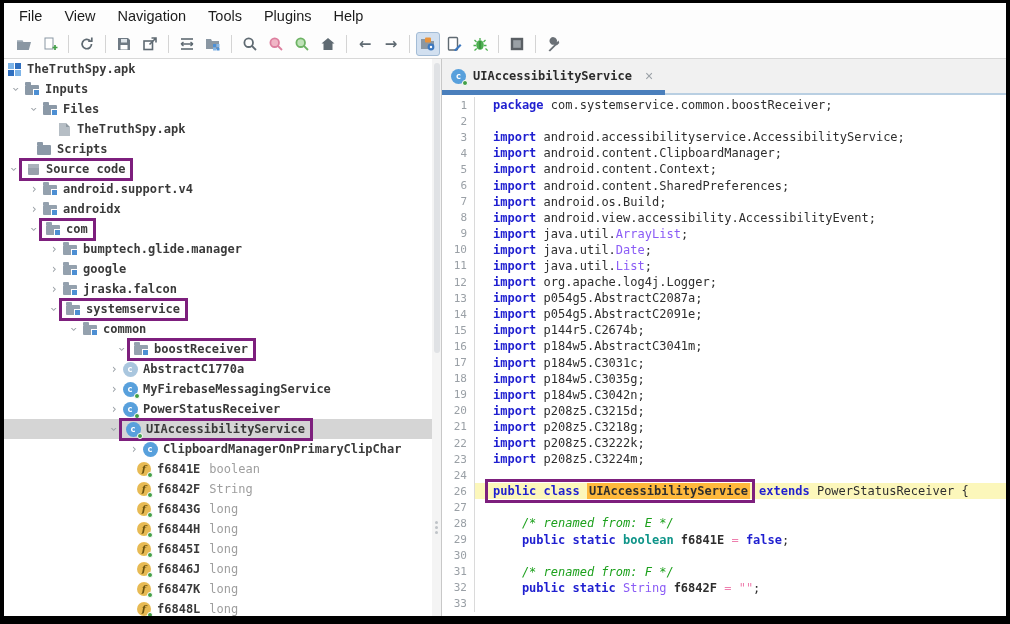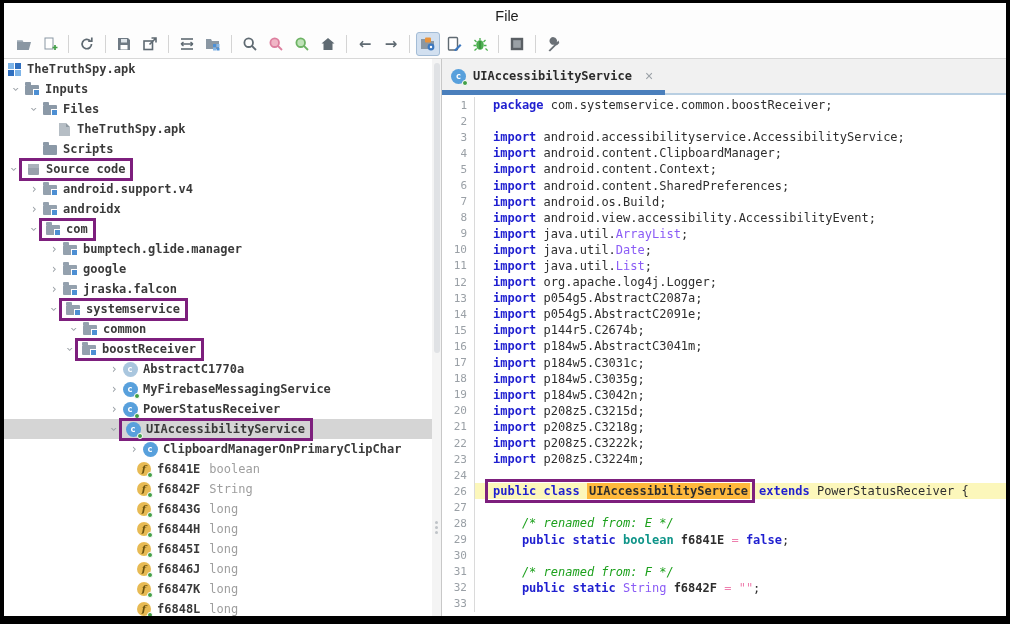--- a/index.html
+++ b/index.html
@@ -1,21 +1,21 @@
 <!DOCTYPE html>
 <html><head>
 <meta charset="utf-8">
 <style>
   * { margin:0; padding:0; box-sizing:border-box; }
   html,body { width:1010px; height:624px; overflow:hidden; background:#000; }
   body { font-family:"Liberation Sans", sans-serif; }
   .frame { position:absolute; left:4px; top:3px; right:4px; bottom:8px; background:#fdfdfd; display:flex; flex-direction:column; }
 
   
-  .menubar { height:26px; display:flex; align-items:center; padding-left:4px; background:#fdfdfd;flex-direction:column; }
+  .menubar { height:26px; display:flex; align-items:center; padding-left:4px; background:#fdfdfd; }
   .menu-item { padding:0 11px; font-size:14.5px; color:#1c1c1c; line-height:26px; cursor:default; }
 
   
   .toolbar { height:30px; display:flex; align-items:center; padding-left:7px; background:#fdfdfd; border-bottom:1px solid #d8d8d8; }
   .tbtn { width:24px; height:24px; display:inline-flex; align-items:center; justify-content:center; margin:0 1px; }
   .tbtn.active { background:#d2e0f0; border:1px solid #a3bcd6; border-radius:3px; }
   .tbtn .ch { font-size:15px; color:#5f6a72; font-weight:bold; font-family:"DejaVu Sans", sans-serif; }
   .sep { width:1px; height:18px; background:#d4d4d4; margin:0 5px; }
 
   .main { flex:1; display:flex; min-height:0; }
@@ -207,31 +207,31 @@
           <path d="M2.5 14.5l6-6a3.8 3.8 0 1 1 2.3-2.3l1.7-1.7.8 2.6-2 2a3.8 3.8 0 0 1-1.3.3l-6 6z" fill="#6a7076"></path>
         </svg>
       </span>
     </div>
   <div class="main">
     <div class="tree" id="tree">
       <div class="trow" style="padding-left: 2px;"><span class="tico"><span class="ap"><i style="background:#7db4e8"></i><i style="background:#2f6fc0"></i><i style="background:#2f6fc0"></i><i style="background:#7db4e8"></i></span></span><span>TheTruthSpy.apk</span></div>
         <div class="trow" style="padding-left: 4px;"><span class="chev open"><span>›</span></span><span class="tico"><span class="fo fb"></span></span><span>Inputs</span></div>
         <div class="trow" style="padding-left: 22px;"><span class="chev open"><span>›</span></span><span class="tico"><span class="fo fb"></span></span><span>Files</span></div>
         <div class="trow" style="padding-left: 42px;"><span class="spacer"></span><span class="tico"><span class="fi"></span></span><span>TheTruthSpy.apk</span></div>
-        <div class="trow" style="padding-left: 28px;"><span class="spacer"></span><span class="tico"><span class="fo"></span></span><span>Scripts</span></div>
+        <div class="trow" style="padding-left: 22px;"><span class="spacer"></span><span class="tico"><span class="fo"></span></span><span>Scripts</span></div>
         <div class="trow" style="padding-left: 2px;"><span class="chev open"><span>›</span></span><span class="tbox"><span class="tico"><span class="cu"></span></span><span>Source code</span></span></div>
         <div class="trow" style="padding-left: 22px;"><span class="chev"><span>›</span></span><span class="tico"><span class="fo fp fb"></span></span><span>android.support.v4</span></div>
         <div class="trow" style="padding-left: 22px;"><span class="chev"><span>›</span></span><span class="tico"><span class="fo fp fb"></span></span><span>androidx</span></div>
         <div class="trow" style="padding-left: 22px;"><span class="chev open"><span>›</span></span><span class="tbox"><span class="tico"><span class="fo fp fb"></span></span><span>com</span></span></div>
         <div class="trow" style="padding-left: 42px;"><span class="chev"><span>›</span></span><span class="tico"><span class="fo fp fb"></span></span><span>bumptech.glide.manager</span></div>
         <div class="trow" style="padding-left: 42px;"><span class="chev"><span>›</span></span><span class="tico"><span class="fo fp fb"></span></span><span>google</span></div>
         <div class="trow" style="padding-left: 42px;"><span class="chev"><span>›</span></span><span class="tico"><span class="fo fp fb"></span></span><span>jraska.falcon</span></div>
         <div class="trow" style="padding-left: 42px;"><span class="chev open"><span>›</span></span><span class="tbox"><span class="tico"><span class="fo fp fb"></span></span><span>systemservice</span></span></div>
         <div class="trow" style="padding-left: 62px;"><span class="chev open"><span>›</span></span><span class="tico"><span class="fo fp fb"></span></span><span>common</span></div>
-        <div class="trow" style="padding-left: 58px;"><span class="chev open"><span>›</span></span><span class="tbox"><span class="tico"><span class="fo fp fb"></span></span><span>boostReceiver</span></span></div>
+        <div class="trow" style="padding-left: 110px;"><span class="chev open"><span>›</span></span><span class="tbox"><span class="tico"><span class="fo fp fb"></span></span><span>boostReceiver</span></span></div>
         <div class="trow" style="padding-left: 102px;"><span class="chev"><span>›</span></span><span class="tico"><span class="ci cm"><b>c</b></span></span><span>AbstractC1770a</span></div>
         <div class="trow" style="padding-left: 102px;"><span class="chev"><span>›</span></span><span class="tico"><span class="ci"><b>c</b><u></u></span></span><span>MyFirebaseMessagingService</span></div>
         <div class="trow" style="padding-left: 102px;"><span class="chev"><span>›</span></span><span class="tico"><span class="ci"><b>c</b><u></u></span></span><span>PowerStatusReceiver</span></div>
         <div class="trow sel" style="padding-left: 102px;"><span class="chev open"><span>›</span></span><span class="tbox"><span class="tico"><span class="ci"><b>c</b><u></u></span></span><span>UIAccessibilityService</span></span></div>
         <div class="trow" style="padding-left: 122px;"><span class="chev"><span>›</span></span><span class="tico"><span class="ci"><b>c</b></span></span><span>ClipboardManagerOnPrimaryClipChar</span></div>
         <div class="trow" style="padding-left: 122px;"><span class="spacer"></span><span class="tico"><span class="ff"><b>f</b><u></u></span></span><span>f6841E</span><span class="ttype">boolean</span></div>
         <div class="trow" style="padding-left: 122px;"><span class="spacer"></span><span class="tico"><span class="ff"><b>f</b><u></u></span></span><span>f6842F</span><span class="ttype">String</span></div>
         <div class="trow" style="padding-left: 122px;"><span class="spacer"></span><span class="tico"><span class="ff"><b>f</b><u></u></span></span><span>f6843G</span><span class="ttype">long</span></div>
         <div class="trow" style="padding-left: 122px;"><span class="spacer"></span><span class="tico"><span class="ff"><b>f</b><u></u></span></span><span>f6844H</span><span class="ttype">long</span></div>
         <div class="trow" style="padding-left: 122px;"><span class="spacer"></span><span class="tico"><span class="ff"><b>f</b><u></u></span></span><span>f6845I</span><span class="ttype">long</span></div>

